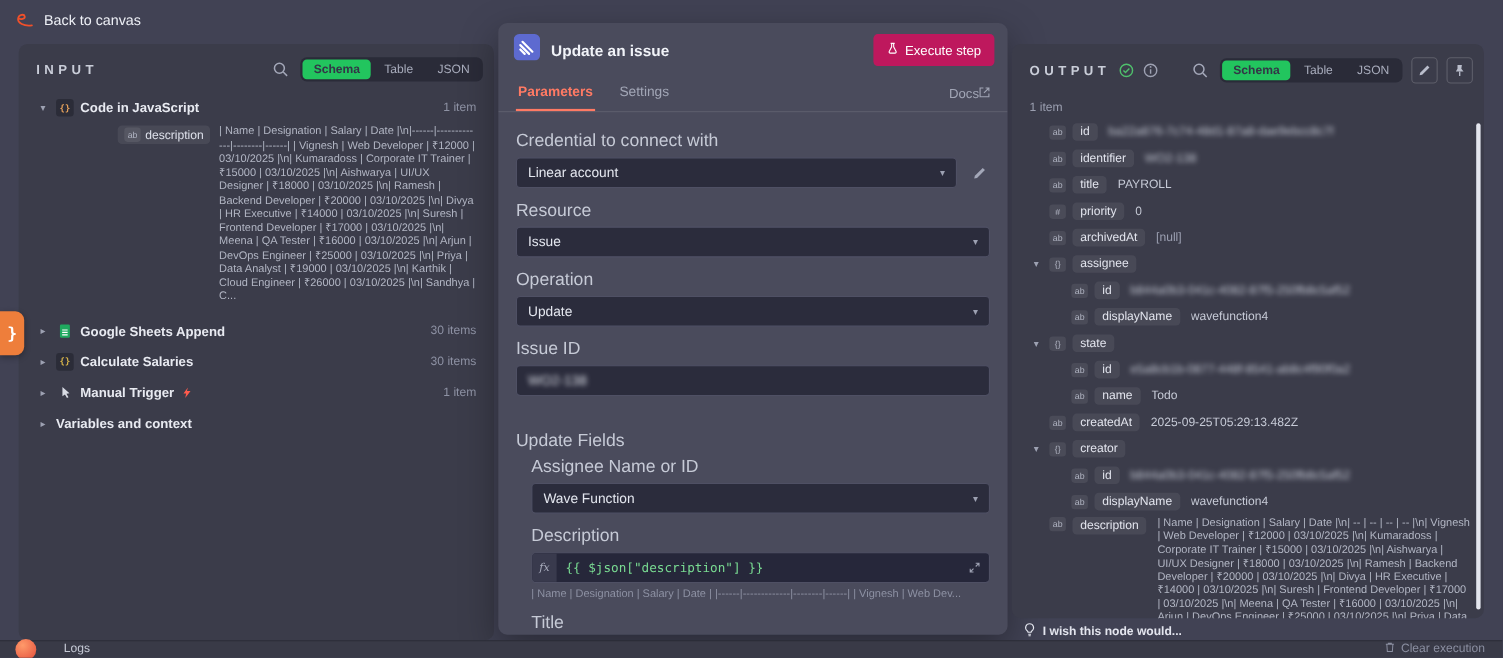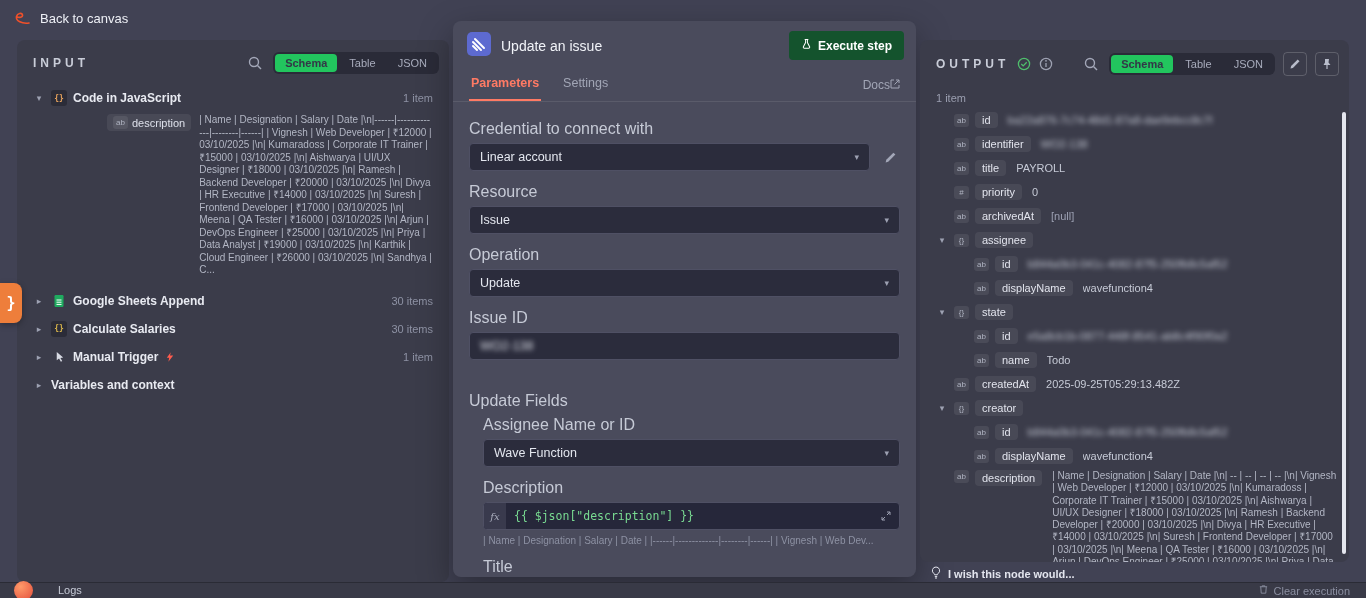--- a/index.html
+++ b/index.html
@@ -41,22 +41,22 @@
     padding:2px 6px;font-size:11px;color:#dde0ea;white-space:nowrap;cursor:grab;flex:none}
   .badge{min-width:15px;height:13px;padding:0 2px;border-radius:3px;background:rgba(255,255,255,.08);
     color:#b0b4c2;font-size:8px;display:flex;align-items:center;justify-content:center;
     font-family:Liberation Sans, sans-serif;flex:none}
   .fval{flex:1;font-size:10px;line-height:12.5px;color:#b2b6c4;word-break:break-word}
 
   
   .modal{position:absolute;left:453px;top:21px;width:463px;height:556px;background:#4a4b5c;border-radius:8px;
     box-shadow:0 12px 34px rgba(0,0,0,.35);display:flex;flex-direction:column;overflow:hidden}
   .m-head{display:flex;align-items:center;gap:10px;padding:10px 12px 8px 14px}
-  .m-title{font-size:14px;font-weight:normal;color:#f1f3f8;flex:1}
-  .exec-btn{display:flex;align-items:center;gap:6px;background:#14532d;color:#fff;font-size:12px;font-weight:700;
+  .m-title{font-size:14px;font-weight:bold;color:#f1f3f8;flex:1}
+  .exec-btn{display:flex;align-items:center;gap:6px;background:#be185d;color:#fff;font-size:12px;font-weight:400;
     padding:7px 12px;border-radius:4px;cursor:pointer}
   .m-tabs{display:flex;align-items:center;gap:20px;padding:0 16px;border-bottom:1px solid rgba(255,255,255,.09)}
   .m-tab{font-size:12.5px;padding:8px 2px 9px;color:#a2a6b6;cursor:pointer;border-bottom:2px solid transparent}
   .m-tab.active{color:#ff7a64;border-bottom-color:#ff7a64;font-weight:600}
   .docs{margin-left:auto;display:flex;gap:0;align-items:flex-end;color:#a2a6b6;font-size:12px;cursor:pointer}
   .m-body{flex:1;padding:6px 16px 12px;overflow:hidden}
   .flabel{font-size:16px;color:#c6cad6;margin:12px 0 5px}
   .select,.tinput{height:28px;background:#2b2c3c;border:1px solid #4f5064;border-radius:4px;display:flex;
     align-items:center;padding:0 10px;font-size:12.5px;color:#e4e7ef;cursor:pointer}
   .select .sval{flex:1;white-space:nowrap;overflow:hidden}

